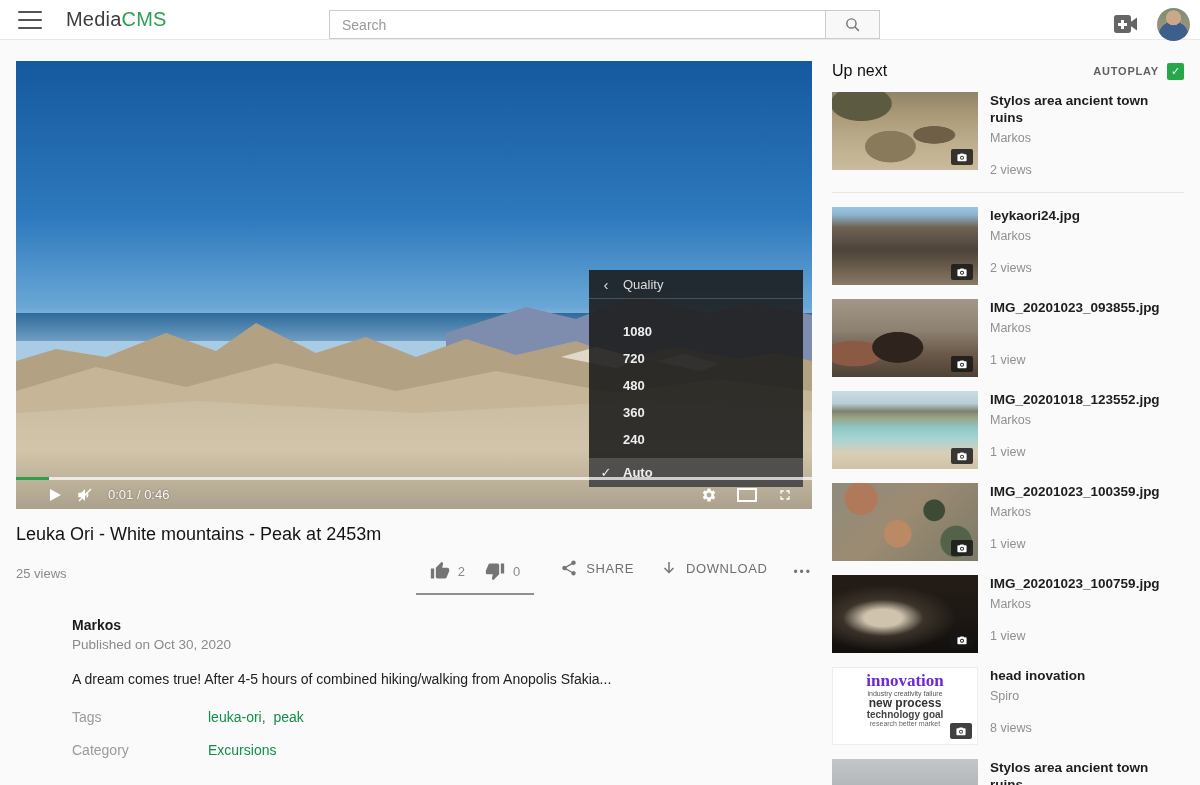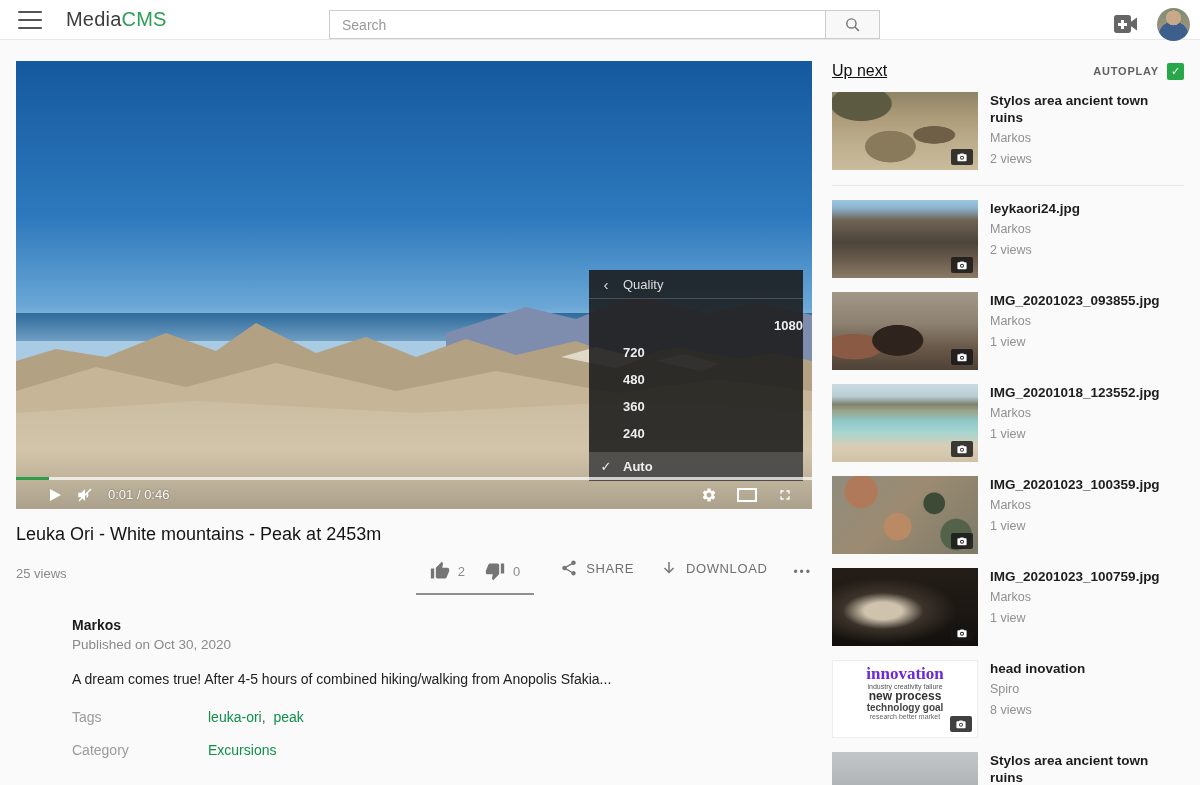--- a/index.html
+++ b/index.html
@@ -50,21 +50,21 @@
   .ctrl-right { margin-left:auto; display:flex; align-items:center; gap:8px; margin-right:12px; }
 
   
   .qmenu { position:absolute; left:573px; top:209px; width:214px; background:rgba(25,25,25,.87);
     color:#eee; font-size:13px; }
   .qmenu-head { display:flex; align-items:center; height:29px; border-bottom:1px solid rgba(255,255,255,.18);
     cursor:pointer; }
   .qmenu-head .chev { width:34px; text-align:center; font-size:15px; color:#ddd; }
   .qmenu-head .qtitle { color:#ddd; }
   .q-opt { height:27px; line-height:27px; padding-left:34px; font-weight:bold; cursor:pointer; }
-  .q-opt.first { margin-top:13px;text-align:right; }
+  .q-opt.first { margin-top:19px; }
   .q-opt.selected { height:29px; line-height:29px; background:rgba(255,255,255,.16); padding-left:0;
     display:flex; align-items:center; margin-top:5px; }
   .q-opt.selected .chk { width:34px; text-align:center; font-weight:normal; }
 
   
   .v-title { margin-top:13px; font-size:18px; line-height:24px; color:#141414; }
   .meta-row { margin-top:11px; display:flex; align-items:flex-start; }
   .views { font-size:13px; color:#8a8a8a; padding-top:9px; }
   .actions { margin-left:auto; display:flex; align-items:flex-start; gap:26px; }
   .rating-wrap { display:flex; gap:20px; padding:2px 14px 12px 14px; border-bottom:2px solid #8f8f8f; }
@@ -86,35 +86,35 @@
   .published { font-size:13.5px; color:#8a8a8a; margin-top:4px; }
   .descr { margin:16px 0 0 56px; font-size:14px; color:#212121; }
   .kv { margin:22px 0 0 56px; display:flex; font-size:14px;gap:26px; }
   .kv + .kv { margin-top:17px; }
   .kv .k { width:110px; color:#9b9b9b; }
   .kv .v a, .kv .v { color:#0e9048; font-weight:500; text-decoration:none; cursor:pointer; }
   .kv .v .sep { color:#555; font-weight:normal; }
 
   
   .upnext-head { display:flex; align-items:center; }
-  .upnext-title { font-size:16px; color:#0f0f0f;text-decoration:underline; }
+  .upnext-title { font-size:16px; color:#0f0f0f; }
   .autoplay { margin-left:auto; display:flex; align-items:center; gap:8px; }
   .autoplay .al { font-size:11px; font-weight:bold; letter-spacing:.8px; color:#606060; }
   .checkbox { width:17px; height:17px; background:#27a74a; border-radius:2px; color:#fff;
     font-size:11px; line-height:17px; text-align:center; cursor:pointer; }
   .next-list { margin-top:12px; display:flex; flex-direction:column; }
   .next-item { display:flex; cursor:pointer; text-decoration:none; color:inherit; margin-bottom:14px; }
   .nl-divider { border:none; border-top:1px solid #e6e6e6; margin:1px 0 14px 0; }
   .thumb { position:relative; width:146px; height:78px; flex:0 0 auto; background:#ddd; overflow:hidden; }
   .cam-badge { position:absolute; right:5px; bottom:5px; width:22px; height:16px;
     background:rgba(22,22,22,.82); border-radius:2px; display:flex; align-items:center; justify-content:center; }
   .next-info { margin-left:12px; min-width:0; }
   .next-title { font-size:13.5px; font-weight:bold; color:#1d1d1d; line-height:17px; }
   .next-author { font-size:12.5px; color:#909090; margin-top:5px; }
-  .next-views { font-size:12.5px; color:#909090; margin-top:7px; }
+  .next-views { font-size:12.5px; color:#909090; margin-top:18px; }
 
   
   [data-art="ruins"] { background:
       radial-gradient(ellipse at 20% 15%, #5d5a42 0 18%, transparent 19%),
       radial-gradient(ellipse at 70% 55%, #6e5f46 0 14%, transparent 15%),
       radial-gradient(ellipse at 40% 70%, #8a7a5c 0 20%, transparent 21%),
       linear-gradient(180deg, #8e8466 0%, #ab9a78 30%, #bdae8d 65%, #c9bb9b 100%); }
   [data-art="mountain"] { background:
       linear-gradient(180deg, #9cc6e0 0%, #8db4cf 10%, #6f6354 26%, #4c433a 55%, #6b5d4d 78%, #8a7a66 100%); }
   [data-art="cave-house"] { background:

